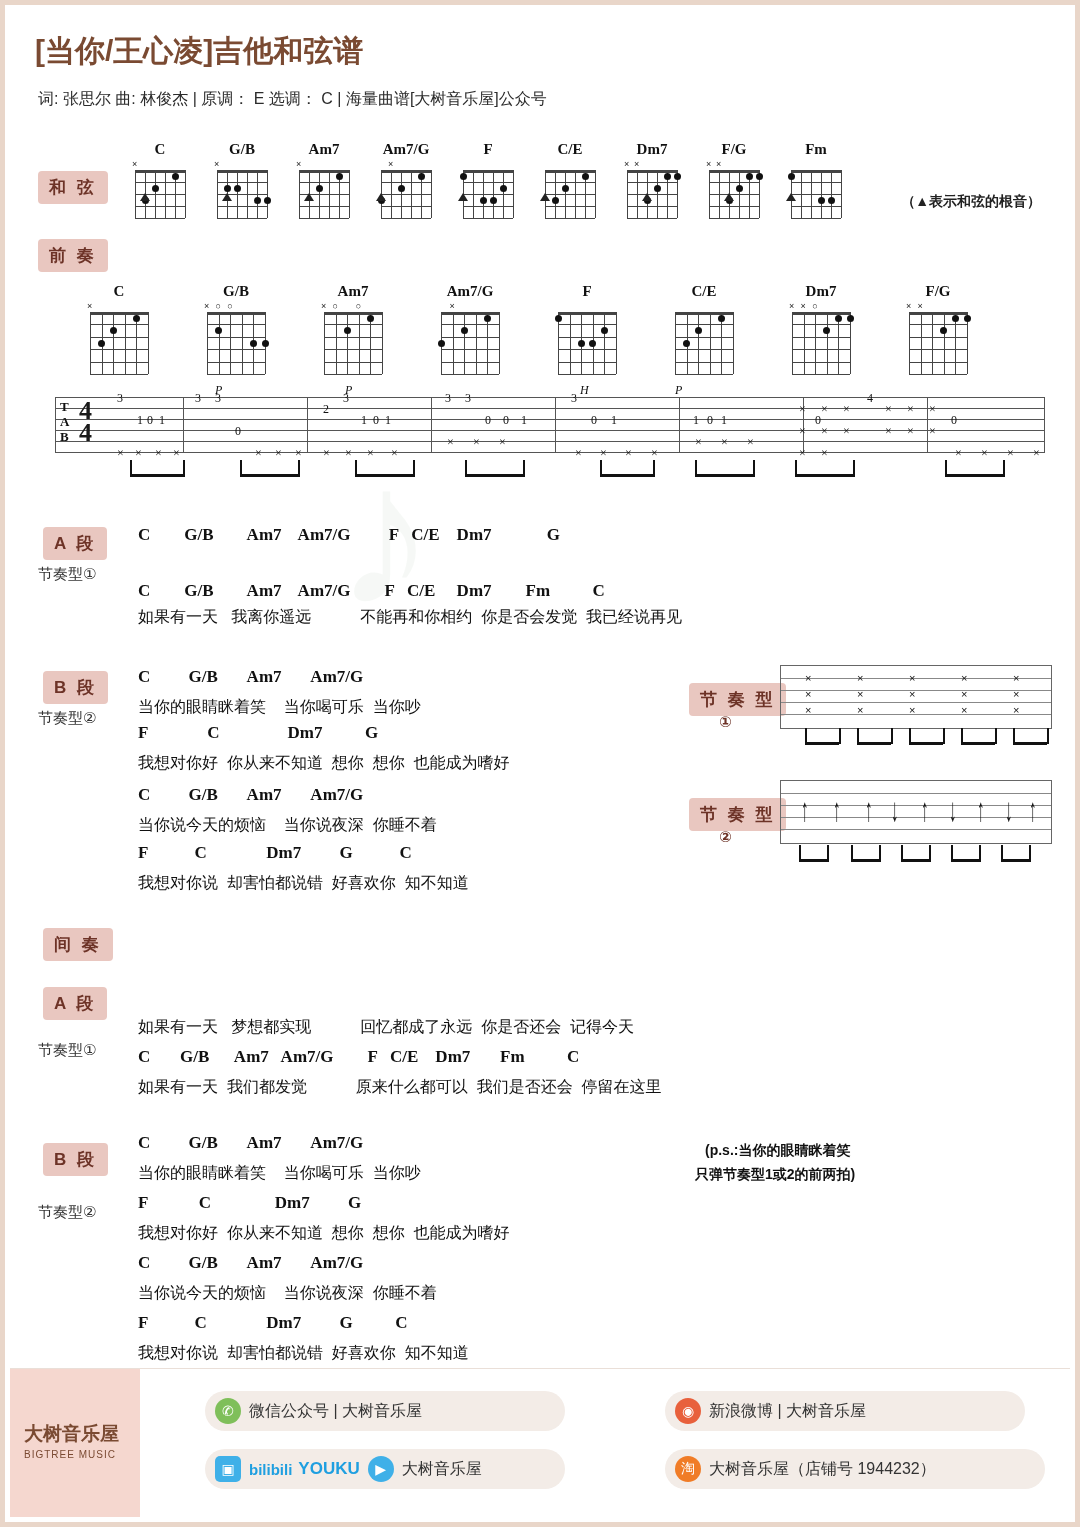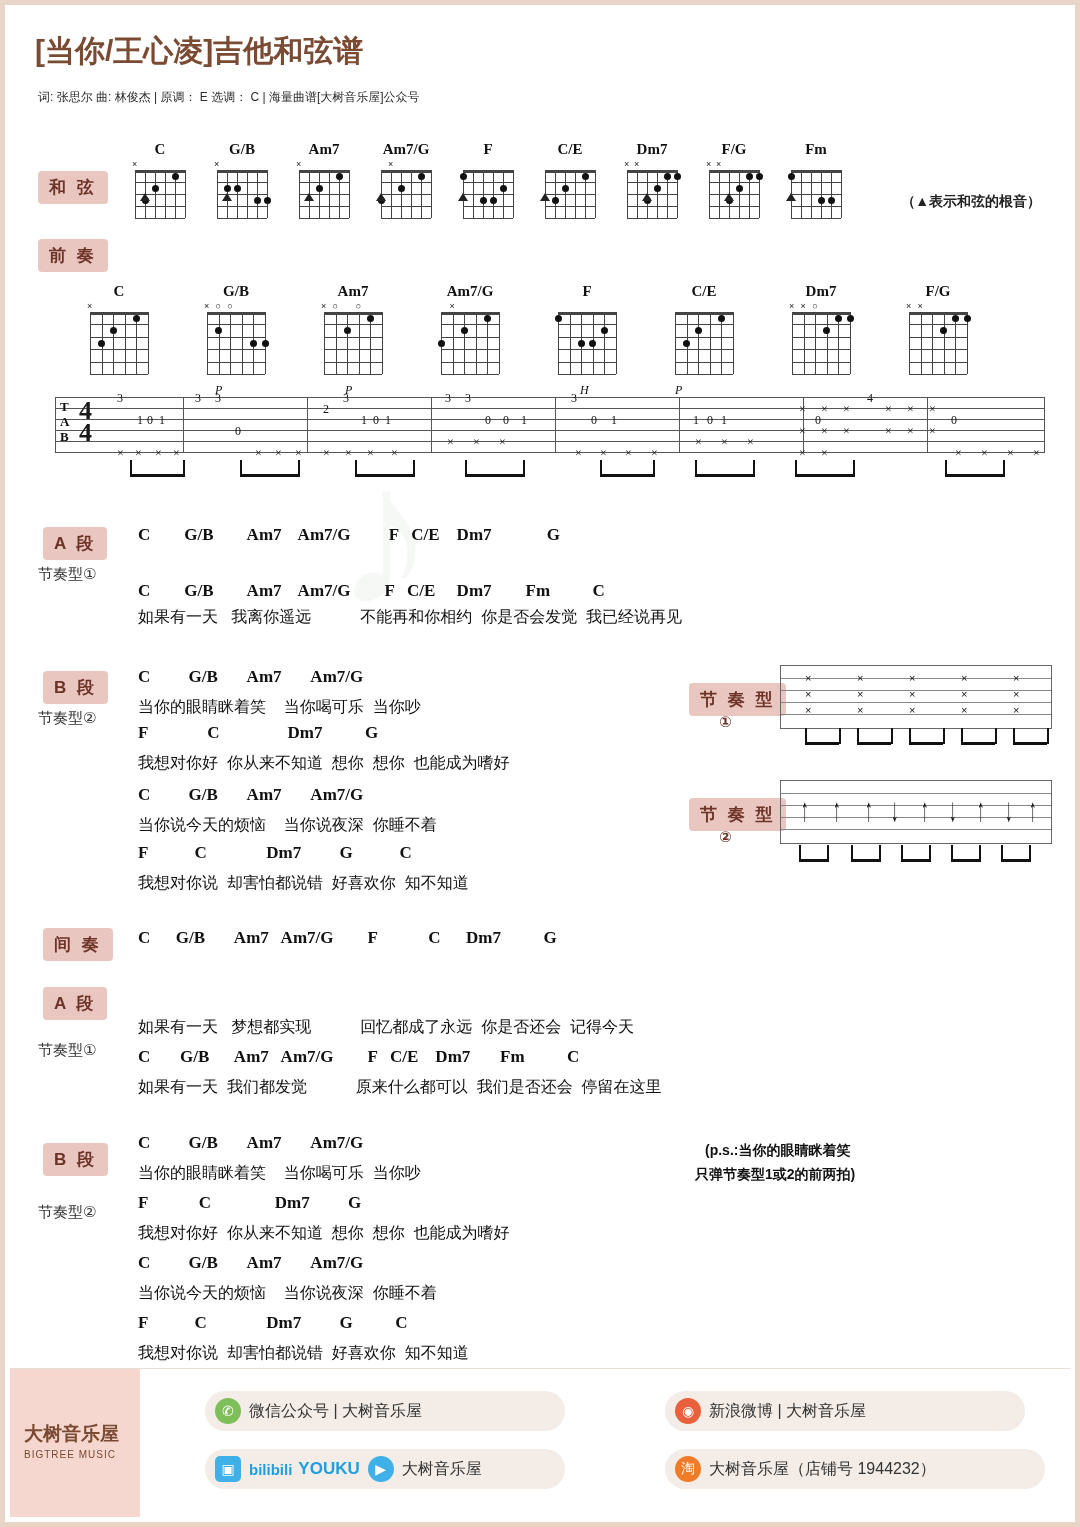--- a/index.html
+++ b/index.html
@@ -16,21 +16,21 @@
     border:5px solid #e9d6c9;
     box-sizing:border-box;
   }
   .title{
     position:absolute;left:30px;top:26px;
     font-size:30px;font-weight:bold;color:#7a4a32;
     letter-spacing:0px;
   }
   .credits{
     position:absolute;left:33px;top:84px;
-    font-size:12px;color:#2b2b2b;text-align:right;
+    font-size:16px;color:#2b2b2b;text-align:right;
   }
   
   .seclabel{
     position:absolute;
     background:#e9c7c0;
     color:#6d3327;
     font-weight:bold;
     font-size:17px;
     padding:5px 11px;
     border-radius:4px;
@@ -710,21 +710,20 @@
       <div class="stem" style="left: 148px; top: 64px; height: 16px;"></div>
       <div class="beam" style="left: 170px; width: 30px; top: 78px;"></div>
       <div class="stem" style="left: 170px; top: 64px; height: 16px;"></div>
       <div class="stem" style="left: 198px; top: 64px; height: 16px;"></div>
       <div class="beam" style="left: 220px; width: 30px; top: 78px;"></div>
       <div class="stem" style="left: 220px; top: 64px; height: 16px;"></div>
       <div class="stem" style="left: 248px; top: 64px; height: 16px;"></div>
     </div>
 
   <div class="seclabel" style="left:38px;top:923px;">间 奏</div>
-  <div class="chordline" style="left:133px;top:923px;">C      G/B       Am7   Am7/G        F            C      Dm7          G</div>
 
   <div class="seclabel" style="left:38px;top:982px;">A 段</div>
   <div class="subnote" style="left:33px;top:1036px;">节奏型①</div>
   <div class="lyricline" style="left:133px;top:1012px;">如果有一天   梦想都实现           回忆都成了永远  你是否还会  记得今天</div>
   <div class="chordline" style="left:133px;top:1042px;">C       G/B      Am7   Am7/G        F   C/E    Dm7       Fm          C</div>
   <div class="lyricline" style="left:133px;top:1072px;">如果有一天  我们都发觉           原来什么都可以  我们是否还会  停留在这里</div>
 
   <div class="seclabel" style="left:38px;top:1138px;">B 段</div>
   <div class="subnote" style="left:33px;top:1198px;">节奏型②</div>
   <div class="chordline" style="left:133px;top:1128px;">C         G/B       Am7       Am7/G</div>

